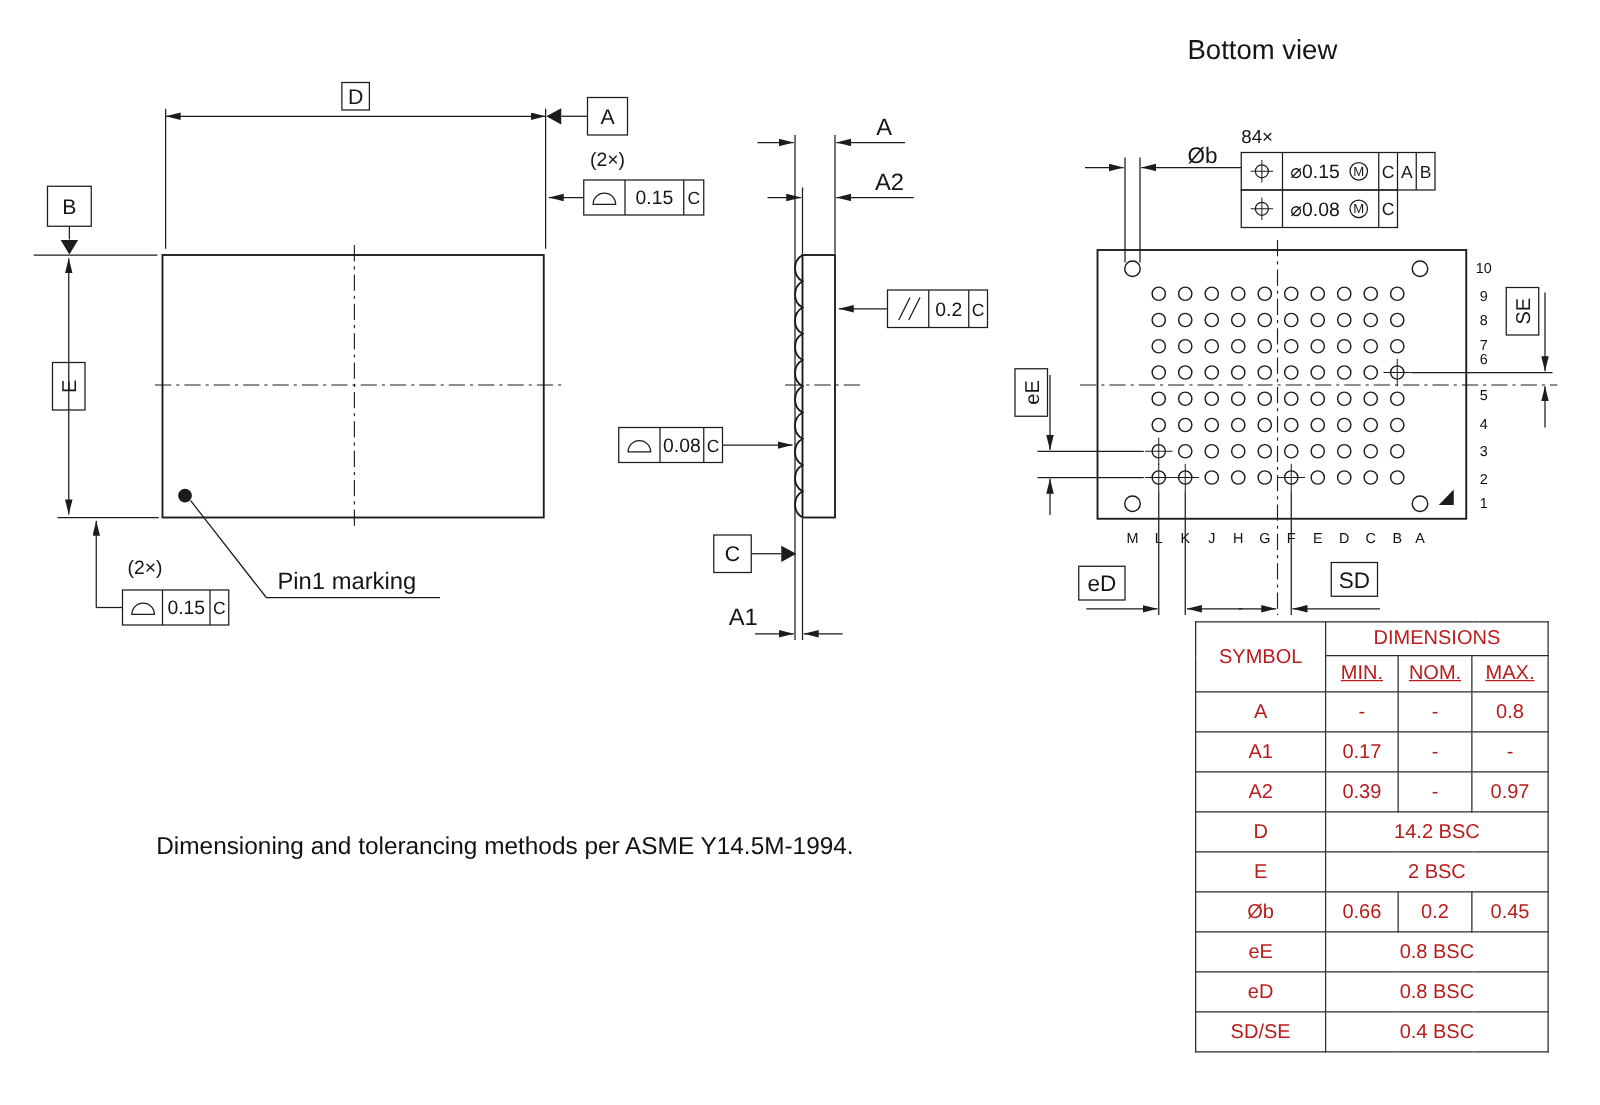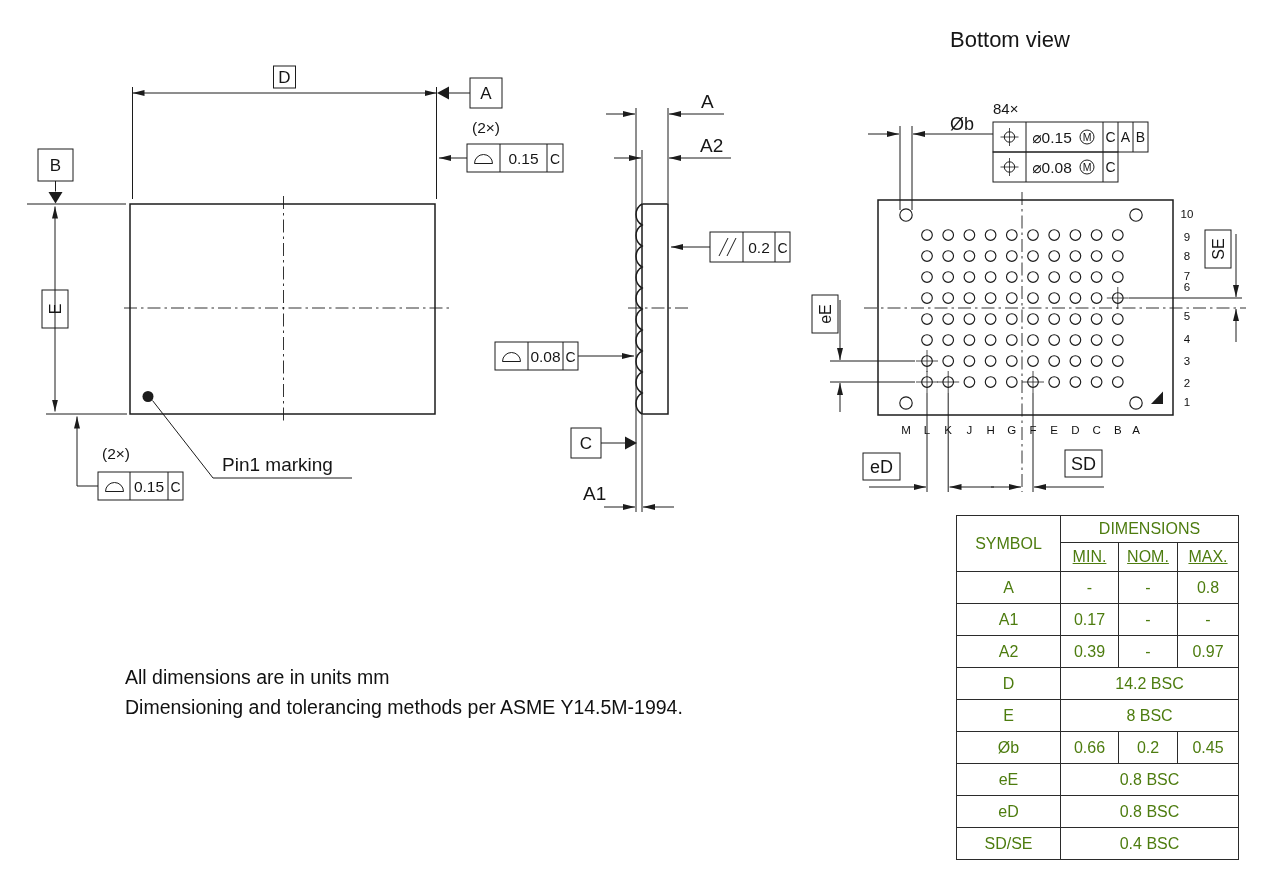--- a/index.html
+++ b/index.html
@@ -20,22 +20,22 @@
   .fcfv{font-size:15.5px;text-anchor:middle;}
   .fcfd{font-size:14px;text-anchor:middle;}
   .qty{font-size:15.5px;text-anchor:middle;}
   .big{font-size:22px;}
   .mid{font-size:18px;text-anchor:middle;}
   .modm{font-size:10.5px;text-anchor:middle;}
   
   .notes{position:absolute;left:125px;top:662px;font-size:19.5px;line-height:30px;color:#111;}
   .notes svg{vertical-align:-7px;margin:0 1px;}
   
-  table.dim{position:absolute;left:956px;top:515px;width:282px;border-collapse:collapse;
-            table-layout:fixed;font-size:16px;color:#4d7c0f;}
+  table.dim{position:absolute;left:956px;top:497px;width:282px;border-collapse:collapse;
+            table-layout:fixed;font-size:16px;color:#b91c1c;}
   table.dim td{border:1.5px solid #2b2b2b;text-align:center;vertical-align:middle;
                height:31px;padding:0;background:#fff;}
   table.dim tr.h1 td{height:26px;}
   table.dim tr.h2 td{height:28px;text-decoration:underline;}
 </style>
 </head>
 <body>
 
 <div class="canvas">
 
@@ -365,21 +365,20 @@
       <line x1="1033" y1="393" x2="1033" y2="492" class="t"></line>
       <line x1="991" y1="487" x2="1021" y2="487" class="t" marker-end="url(#arw)"></line>
       <line x1="1104" y1="487" x2="1034" y2="487" class="t" marker-end="url(#arw)"></line>
       <rect x="1065" y="450" width="37" height="27" class="t"></rect>
       <text x="1083.5" y="470" class="mid">SD</text>
     </g>
   </g>
 </svg>
 
 <div class="notes">
-  <div>All dimensions are in units mm</div>
   <div>Dimensioning and tolerancing methods per ASME Y14.5M-1994.</div>
 </div>
 
 <table class="dim">
   <colgroup>
         <col style="width:104px">
         <col style="width:58px">
         <col style="width:59px">
         <col style="width:61px">
       </colgroup>
@@ -410,21 +409,21 @@
           <td>0.39</td>
           <td>-</td>
           <td>0.97</td>
   </tr>
   <tr>
     <td>D</td>
           <td colspan="3">14.2 BSC</td>
   </tr>
   <tr>
     <td>E</td>
-          <td colspan="3">8 BSC</td>
+          <td colspan="3">2 BSC</td>
   </tr>
   <tr>
     <td>Øb</td>
           <td>0.66</td>
           <td>0.2</td>
           <td>0.45</td>
   </tr>
   <tr>
     <td>eE</td>
           <td colspan="3">0.8 BSC</td>

